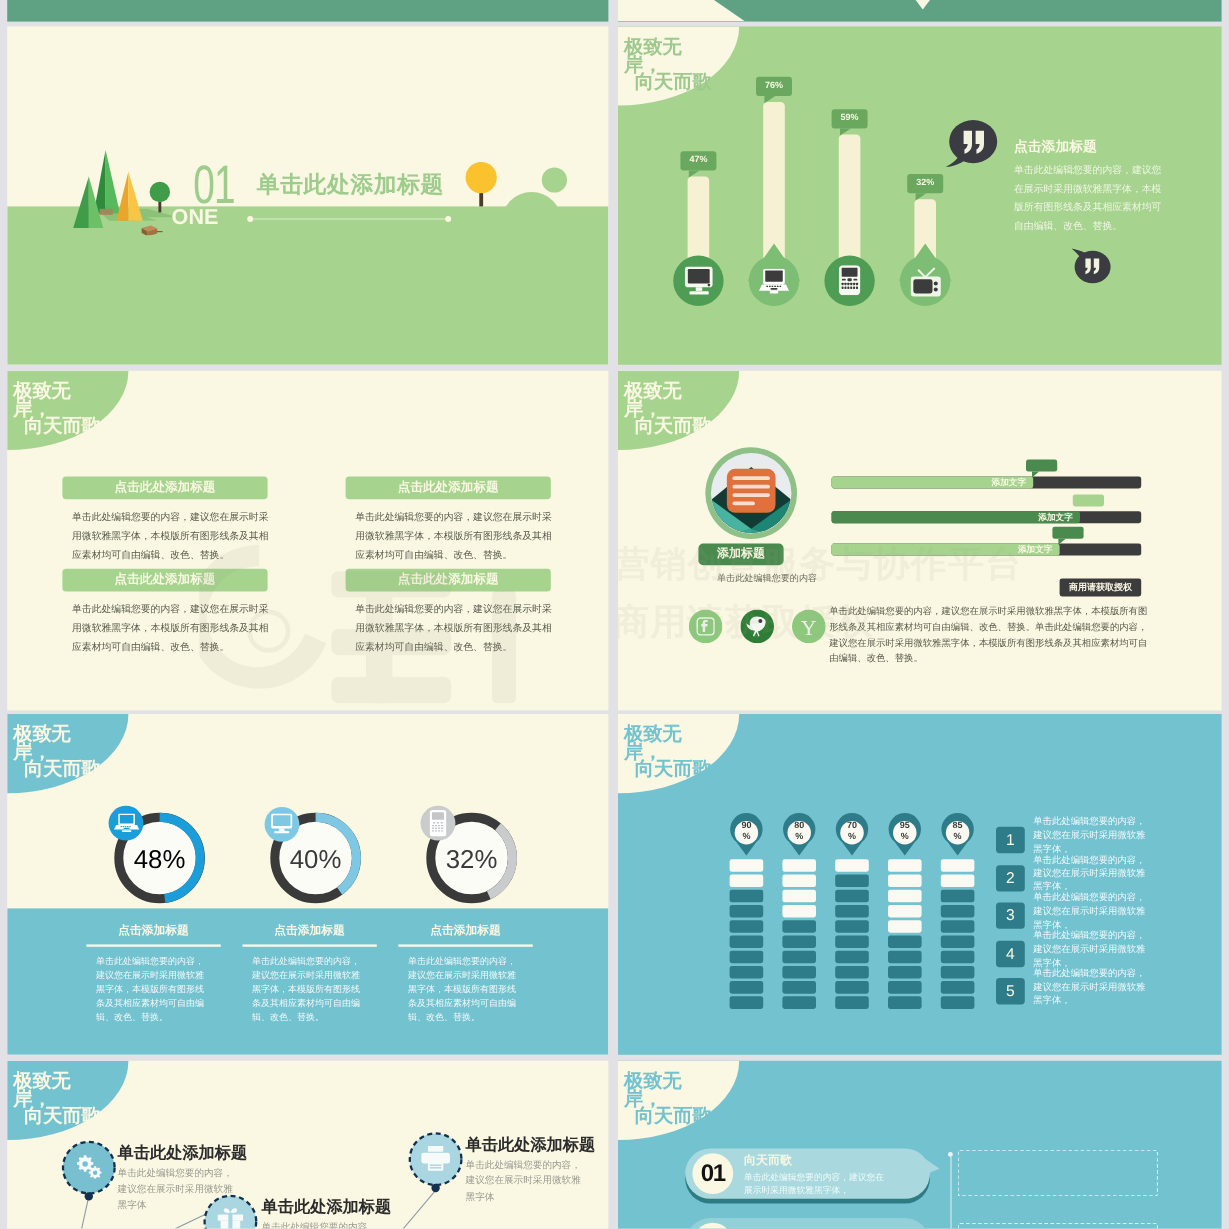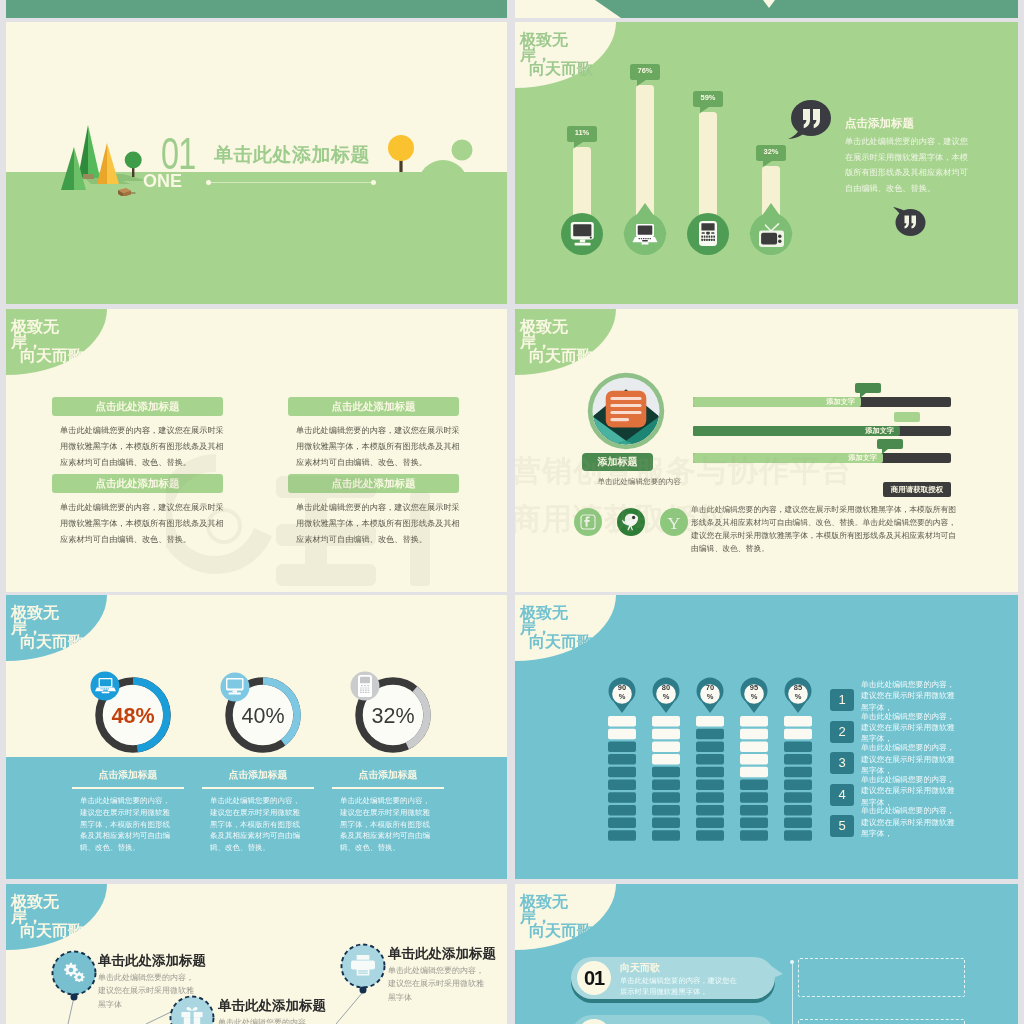--- a/index.html
+++ b/index.html
@@ -123,21 +123,21 @@
     </g>
 
     <path d="M130 181 L152 212 L108 212 Z" fill="#7dbd74"></path>
     <path d="M256 181 L278 212 L234 212 Z" fill="#7dbd74"></path>
 
     <circle cx="67" cy="212" r="21" fill="#4f9d55"></circle>
     <circle cx="130" cy="212" r="21" fill="#7dbd74"></circle>
     <circle cx="193" cy="212" r="21" fill="#4f9d55"></circle>
     <circle cx="256" cy="212" r="21" fill="#7dbd74"></circle>
   </svg>
-  <div style="position:absolute;left:52px;top:106px;width:30px;text-align:center;font-size:7.5px;color:#faf7e3;font-weight:700;">11%</div>
+  <div style="position:absolute;left:52px;top:106px;width:30px;text-align:center;font-size:7.5px;color:#faf7e3;font-weight:700;">47%</div>
   <div style="position:absolute;left:115px;top:44px;width:30px;text-align:center;font-size:7.5px;color:#faf7e3;font-weight:700;">76%</div>
   <div style="position:absolute;left:178px;top:71px;width:30px;text-align:center;font-size:7.5px;color:#faf7e3;font-weight:700;">59%</div>
   <div style="position:absolute;left:241px;top:125px;width:30px;text-align:center;font-size:7.5px;color:#faf7e3;font-weight:700;">32%</div>
 
   <svg width="25" height="24" style="position:absolute;left:55px;top:200px;" viewBox="0 0 25 24">
     <rect x="0.8" y="0" width="23" height="17.4" rx="2.6" fill="#f6faf0"></rect>
     <rect x="3.2" y="2.2" width="18.2" height="12" rx="1" fill="#3c3c3c"></rect>
     <circle cx="20.8" cy="15.6" r="1.1" fill="#3c3c3c"></circle>
     <rect x="9.8" y="17.4" width="5.4" height="3" fill="#f6faf0"></rect>
     <rect x="4.6" y="20.8" width="16" height="2.6" rx=".7" fill="#f6faf0"></rect>
@@ -351,21 +351,21 @@
           <circle cx="257" cy="120" r="34" fill="#fcfcf7" stroke="#3a3a3a" stroke-width="7.5"></circle>
           <path d="M257.0 86.0 A34 34 0 0 1 277.0 147.5" fill="none" stroke="#7ec8e3" stroke-width="7.5"></path>
           <circle cx="229" cy="92" r="14.5" fill="#7ec8e3"></circle>
         </g>
         <g>
           <circle cx="387" cy="120" r="34" fill="#fcfcf7" stroke="#3a3a3a" stroke-width="7.5"></circle>
           <path d="M408.9 94.0 A34 34 0 0 1 401.3 150.9" fill="none" stroke="#c9cbcc" stroke-width="7.5"></path>
           <circle cx="359" cy="91" r="14.5" fill="#c9cbcc"></circle>
         </g>
       </svg>
-  <div style="position:absolute;left:87px;top:107px;width:80px;text-align:center;font-size:21.5px;color:#c2410c;font-weight:700;line-height:28px;">48%</div>
+  <div style="position:absolute;left:87px;top:107px;width:80px;text-align:center;font-size:21.5px;color:#000000;font-weight:400;line-height:28px;">48%</div>
   <div style="position:absolute;left:217px;top:107px;width:80px;text-align:center;font-size:21.5px;color:#3a3a3a;font-weight:400;line-height:28px;">40%</div>
   <div style="position:absolute;left:347px;top:107px;width:80px;text-align:center;font-size:21.5px;color:#3a3a3a;font-weight:400;line-height:28px;">32%</div>
 
   <svg width="21" height="16" style="position:absolute;left:89px;top:83px;" viewBox="0 0 21 16">
     <rect x="3.6" y="0" width="13.8" height="9.6" rx=".8" fill="#fff"></rect>
     <rect x="4.8" y="1.2" width="11.4" height="7" rx=".4" fill="#1b9dd9"></rect>
     <path d="M1.8 9.6 L19.2 9.6 L21 13.2 L0 13.2 Z" fill="#fff"></path>
     <rect x="6.5" y="13.8" width="8" height="1.5" rx=".7" fill="#fff"></rect>
     <g fill="#1b9dd9">
       <rect x="5.5" y="10.4" width="1.2" height=".9"></rect>

